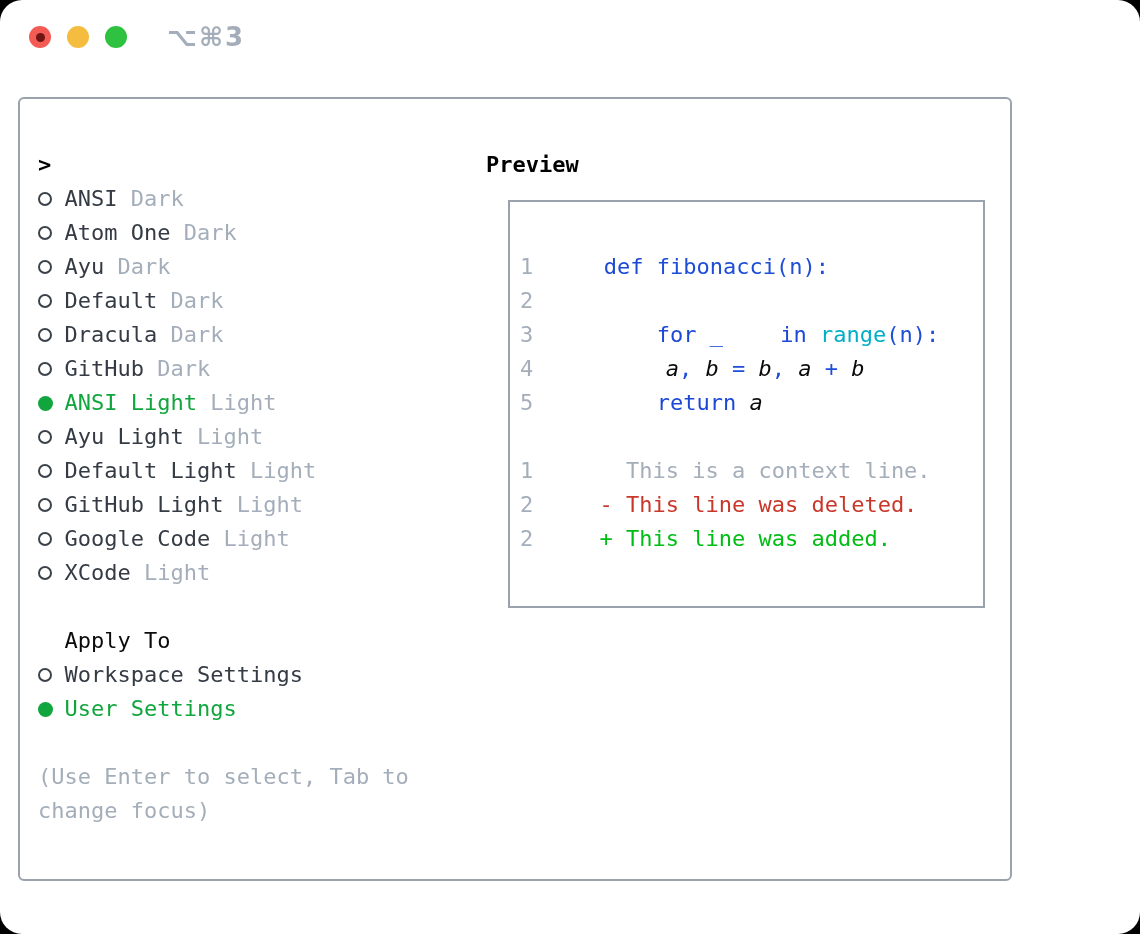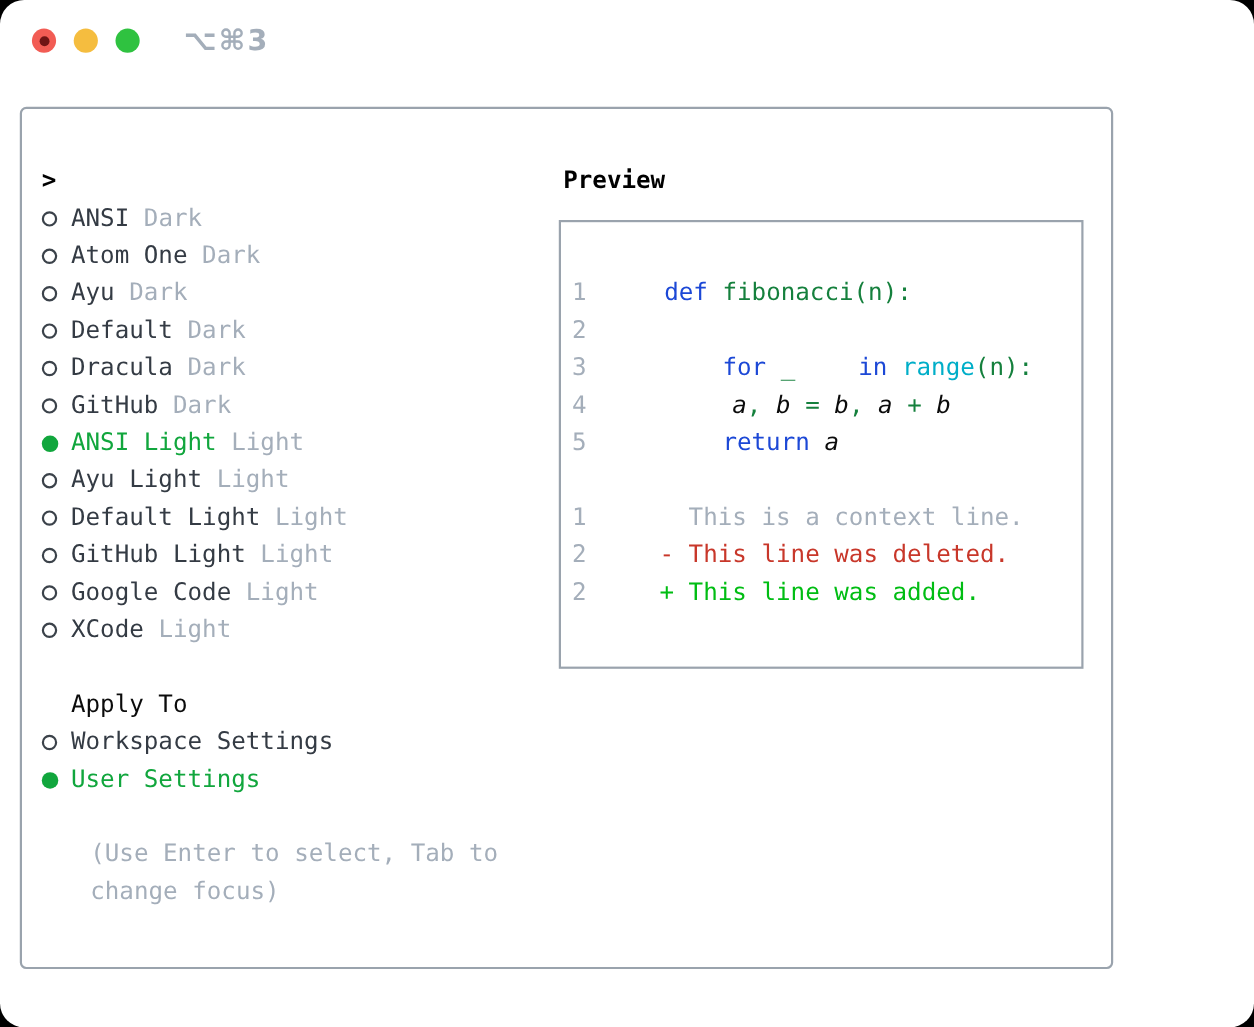--- a/index.html
+++ b/index.html
@@ -30,29 +30,29 @@
   .left-pane{position:absolute;left:38px;top:148px;}
   .marker-cell{width:26.5px;flex:none;display:flex;align-items:center;}
   .circle{width:10px;height:10px;border:2.5px solid #3b424a;border-radius:50%;}
   .dot{width:15px;height:15px;border-radius:50%;background:var(--ui-green);}
   .prompt{width:26.5px;flex:none;font-weight:700;color:#000;}
   .hdr{font-weight:700;color:#000;}
   .opt-name{color:#343b44;}
   .opt-name.selected{color:var(--ui-green);}
   .opt-variant{color:var(--muted-gray);margin-left:13.25px;}
   .apply-label{color:#0b0b0b;}
-  .help{color:var(--muted-gray);margin-left:44px;}
+  .help{color:var(--muted-gray);}
 
   
-  .preview-title{position:absolute;left:512px;top:148px;}
+  .preview-title{position:absolute;left:486px;top:148px;}
   .preview-box{position:absolute;left:508px;top:200px;width:477px;height:408px;
                border:2px solid var(--border-gray);box-sizing:border-box;
                padding:48px 0 0 10px;overflow:hidden;}
   .lineno{width:39.75px;flex:none;color:var(--muted-gray);}
-  .tok-plain{color:#15803d;}
+  .tok-plain{color:#1d4ed8;}
   .tok-kw{color:var(--kw-blue);margin-left:44px;}
   .tok-builtin{color:var(--builtin-cyan);}
   .tok-num{color:var(--num-green);}
   .tok-var{color:#0b0b0b;font-style:italic;}
   .diff-context{color:var(--muted-gray);}
   .diff-deleted{color:var(--deleted-red);}
   .diff-added{color:var(--added-green);}
 </style>
 </head>
 <body>

